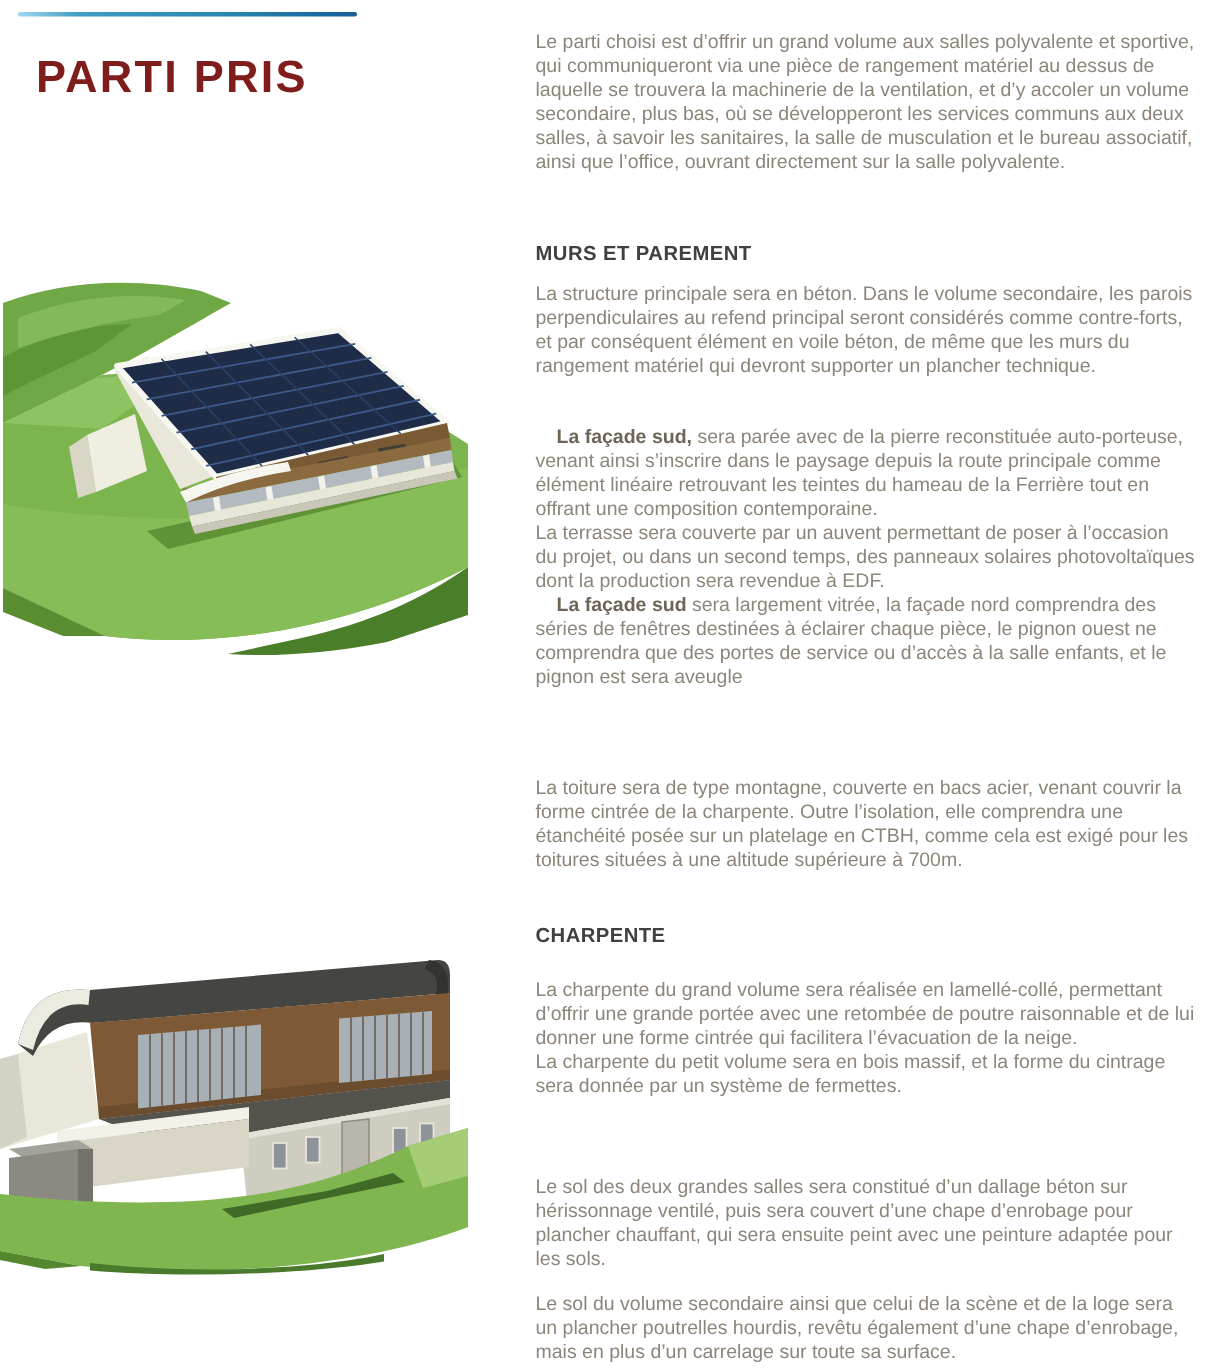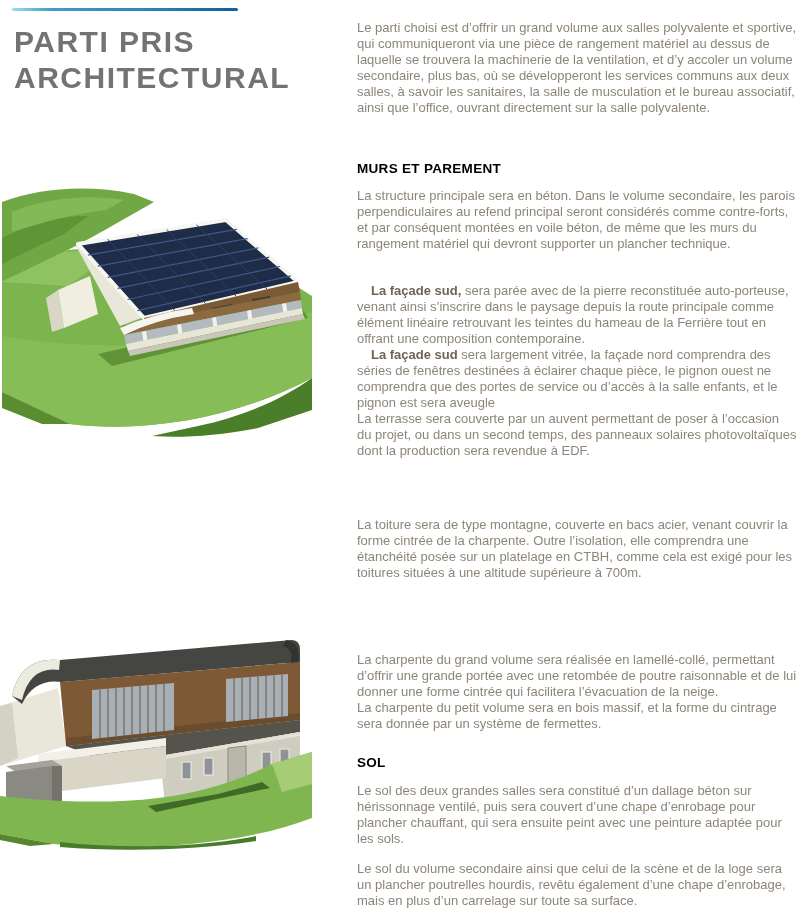--- a/index.html
+++ b/index.html
@@ -10,30 +10,30 @@
     overflow:hidden;
     font-family:"Liberation Sans", sans-serif;
   }
   
   .accent-line{
     position:absolute;left:12px;top:8px;width:226px;height:3px;
     background:linear-gradient(to right,#9ed9ee 0%,#3e9cc6 18%,#2a86b4 60%,#145f96 100%);
     border-radius:2px;
   }
   .doc-title{
-    position:absolute;left:14px;top:24px;margin:0;
+    position:absolute;left:14px;top:24px;margin:10px;
     font-size:30px;line-height:36px;font-weight:700;
-    letter-spacing:1.5px;color:#737373;
+    letter-spacing:1.5px;color:#7f1d1d;
   }
   
   .text-col{position:absolute;left:357px;top:0;width:440px;height:678px;}
   .text-col h2{
     position:absolute;margin:0;width:100%;
     font-size:13.5px;line-height:16px;font-weight:700;
-    letter-spacing:.3px;color:#000000;
+    letter-spacing:.3px;color:#404040;
   }
   .body{
     position:absolute;margin:0;width:100%;
     font-size:13px;line-height:16px;color:#8d857a;
     hyphens:none;
   }
   .body p{margin:0;}
   .b{font-weight:700;color:#6e6457;padding-left:14px;}
   
   .render{position:absolute;margin:0;}
@@ -41,21 +41,21 @@
   .render-2{left:0;top:606px;width:312px;height:248px;}
   .render svg{display:block;width:100%;height:100%;}
 </style>
 </head>
 <body>
 
 <div class="page">
 
   <header>
     <div class="accent-line"></div>
-    <h1 class="doc-title"><span>PARTI PRIS</span><br><span>ARCHITECTURAL</span></h1>
+    <h1 class="doc-title"><span>PARTI PRIS</span><br></h1>
   </header>
 
   <figure class="render render-1">
     <svg viewBox="0 0 310 252">
 
       <g>
         <path d="M0,16 C36,2 86,-2 132,8 L152,16 C120,34 90,52 62,66 L0,96 Z" fill="#6fa845"></path>
         <path d="M0,52 C28,38 58,30 86,30 L62,48 L24,66 L0,78 Z" fill="#5e9636"></path>
         <path d="M10,26 C44,12 86,8 122,14 L104,24 C72,28 40,36 10,46 Z" fill="#84b958"></path>
       </g>
@@ -186,33 +186,33 @@
         <path d="M60,236 C130,244 210,240 256,230 L256,235 C200,244 120,246 60,241 Z" fill="#4a7a2b"></path>
       </g>
     </svg>
   </figure>
 
   <main class="text-col">
 
     <p class="body" style="top:20px">Le parti choisi est d’offrir un grand volume aux salles polyvalente et sportive, qui communiqueront via une pièce de rangement matériel au dessus de laquelle se trouvera la machinerie de la ventilation, et d’y accoler un volume secondaire, plus bas, où se développeront les services communs aux deux salles, à savoir les sanitaires, la salle de musculation et le bureau associatif, ainsi que l’office, ouvrant directement sur la salle polyvalente.</p>
 
     <h2 style="top:161px">MURS ET PAREMENT</h2>
-    <p class="body" style="top:188px">La structure principale sera en béton. Dans le volume secondaire, les parois perpendiculaires au refend principal seront considérés comme contre-forts, et par conséquent montées en voile béton, de même que les murs du rangement matériel qui devront supporter un plancher technique.</p>
+    <p class="body" style="top:188px">La structure principale sera en béton. Dans le volume secondaire, les parois perpendiculaires au refend principal seront considérés comme contre-forts, et par conséquent élément en voile béton, de même que les murs du rangement matériel qui devront supporter un plancher technique.</p>
 
     <div class="body" style="top:283px">
         <p><span class="b">La façade sud,</span><span> sera parée avec de la pierre reconstituée auto-porteuse, venant ainsi s’inscrire dans le paysage depuis la route principale comme élément linéaire retrouvant les teintes du hameau de la Ferrière tout en offrant une composition contemporaine.</span></p>
+        <p>La terrasse sera couverte par un auvent permettant de poser à l’occasion du projet, ou dans un second temps, des panneaux solaires photovoltaïques dont la production sera revendue à EDF.</p>
         <p><span class="b">La façade sud</span><span> sera largement vitrée, la façade nord comprendra des séries de fenêtres destinées à éclairer chaque pièce, le pignon ouest ne comprendra que des portes de service ou d’accès à la salle enfants, et le pignon est sera aveugle</span></p>
-        <p>La terrasse sera couverte par un auvent permettant de poser à l’occasion du projet, ou dans un second temps, des panneaux solaires photovoltaïques dont la production sera revendue à EDF.</p>
       </div>
 
     <p class="body" style="top:517px">La toiture sera de type montagne, couverte en bacs acier, venant couvrir la forme cintrée de la charpente. Outre l’isolation, elle comprendra une étanchéité posée sur un platelage en CTBH, comme cela est exigé pour les toitures situées à une altitude supérieure à 700m.</p>
 
+    <h2 style="top:616px">CHARPENTE</h2>
     <div class="body" style="top:652px">
         <p>La charpente du grand volume sera réalisée en lamellé-collé, permettant d’offrir une grande portée avec une retombée de poutre raisonnable et de lui donner une forme cintrée qui facilitera l’évacuation de la neige.</p>
         <p>La charpente du petit volume sera en bois massif, et la forme du cintrage sera donnée par un système de fermettes.</p>
       </div>
 
-    <h2 style="top:755px">SOL</h2>
     <p class="body" style="top:783px">Le sol des deux grandes salles sera constitué d’un dallage béton sur hérissonnage ventilé, puis sera couvert d’une chape d’enrobage pour plancher chauffant, qui sera ensuite peint avec une peinture adaptée pour les sols.</p>
     <p class="body" style="top:861px">Le sol du volume secondaire ainsi que celui de la scène et de la loge sera un plancher poutrelles hourdis, revêtu également d’une chape d’enrobage, mais en plus d’un carrelage sur toute sa surface.</p>
 
   </main>
 </div>
 
 </body></html>

